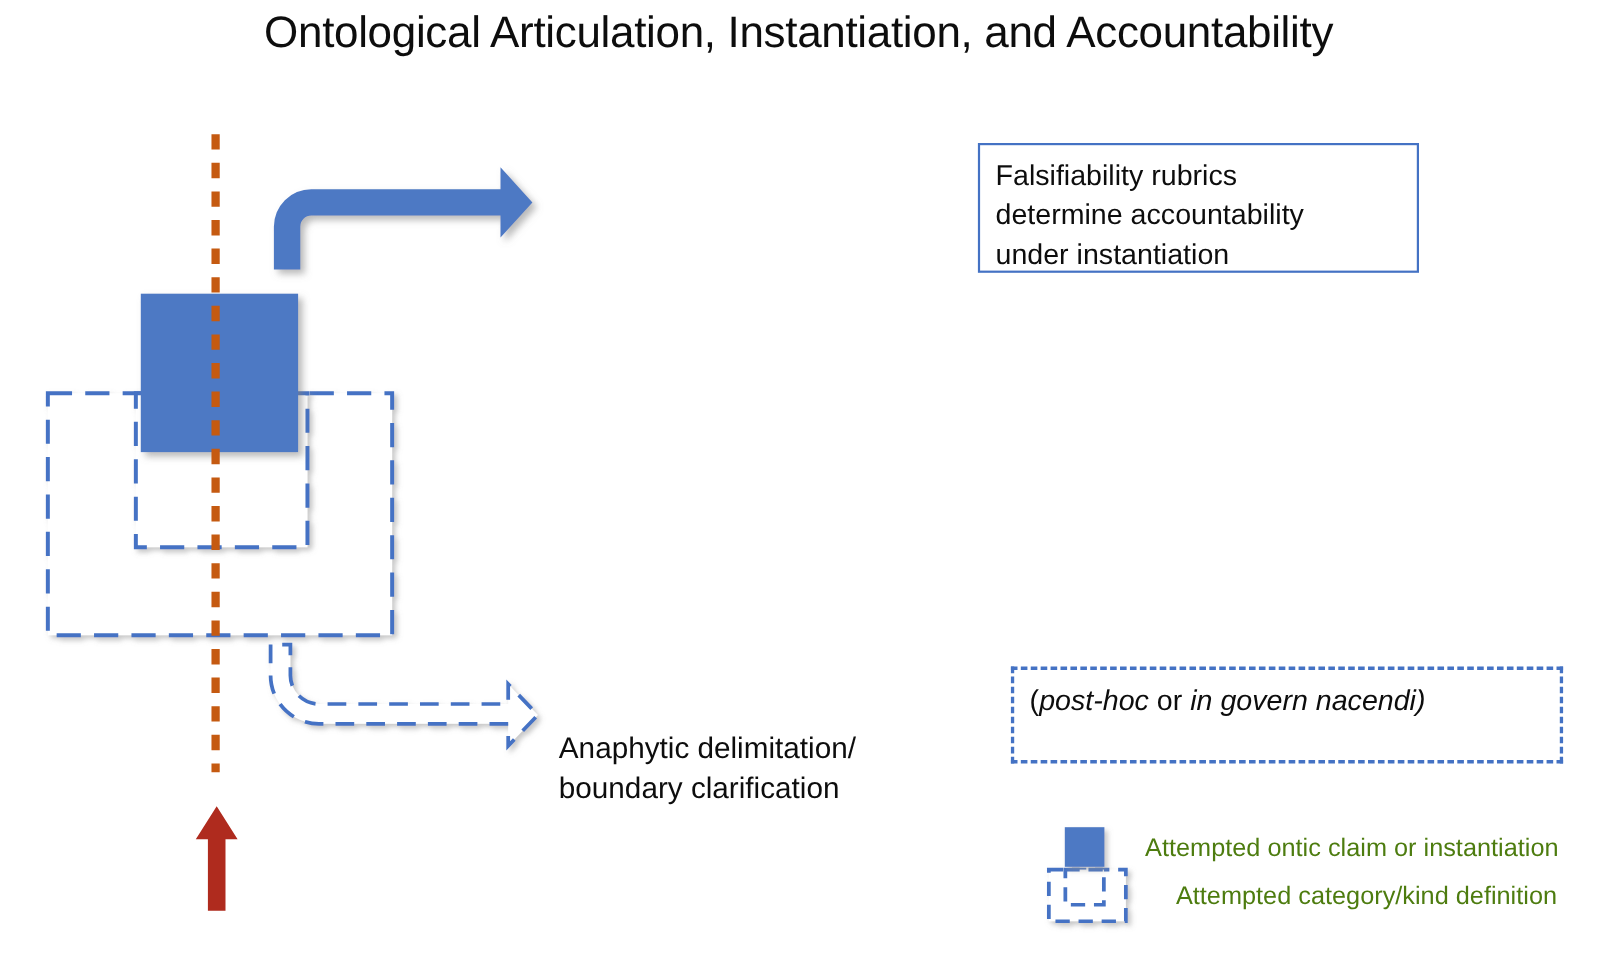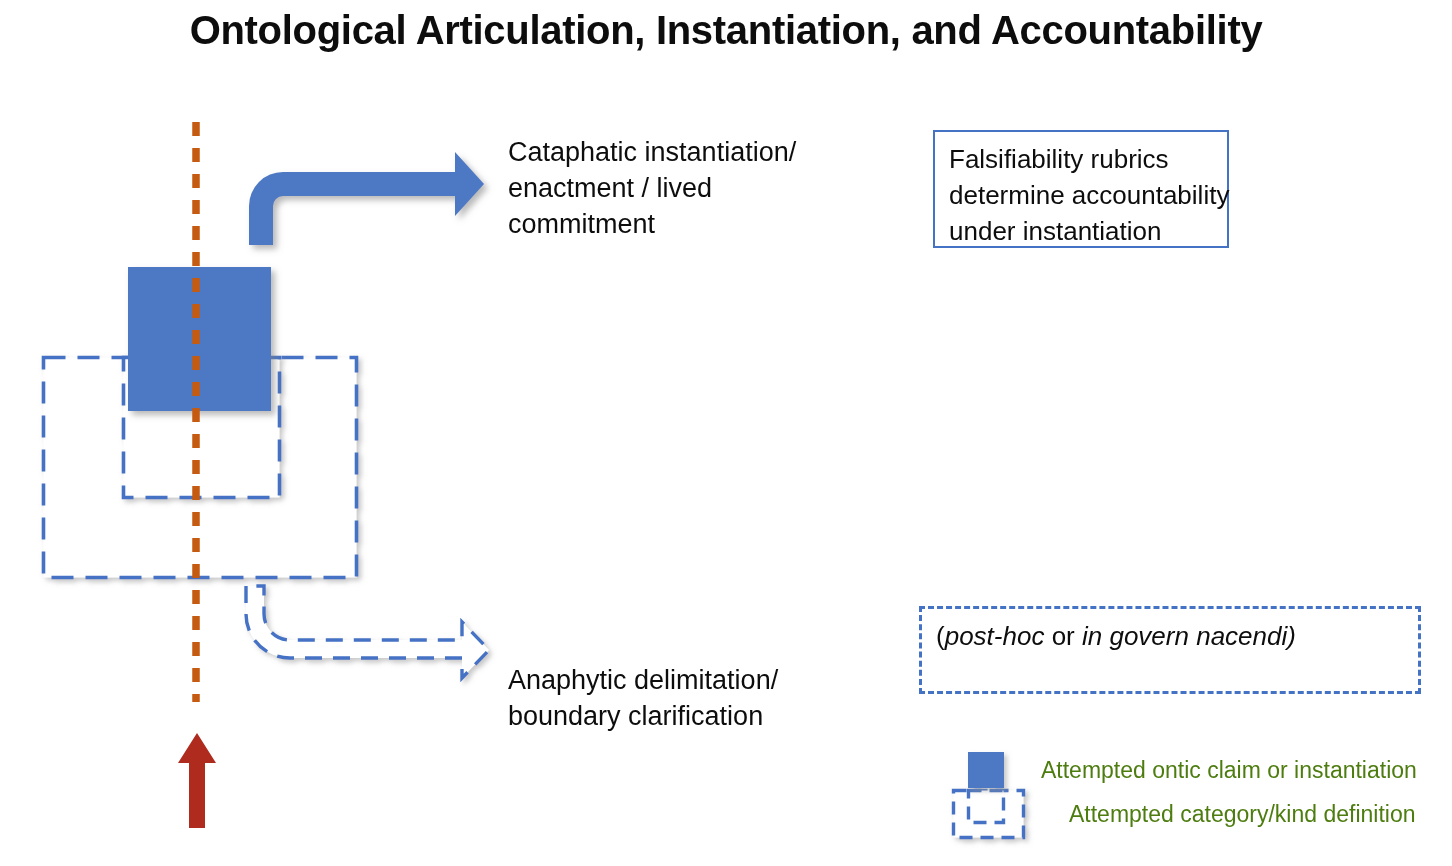--- a/index.html
+++ b/index.html
@@ -5,21 +5,21 @@
   html,body{margin:0;padding:0;background:#ffffff;}
   body{width:1452px;height:866px;overflow:hidden;
        font-family:"Liberation Sans","DejaVu Sans",sans-serif;color:#000;}
   #stage{position:relative;width:1452px;height:866px;background:#fff;}
 
   .abs{position:absolute;}
 
   
   #title{
     left:0;top:8px;width:1452px;text-align:center;
-    font-size:40px;font-weight:700;letter-spacing:-0.3px;color:#0d0d0d;
+    font-size:40px;font-weight:400;letter-spacing:-0.3px;color:#0d0d0d;
     white-space:nowrap;
   }
 
   
   .txtblock{font-size:27px;line-height:36px;color:#0d0d0d;}
   .txtblock .ln{display:block;white-space:nowrap;}
 
   
   .svglayer{position:absolute;left:0;top:0;width:1452px;height:866px;
             pointer-events:none;overflow:visible;}
@@ -120,32 +120,27 @@
     <g filter="url(#softshadow2)">
       <rect x="953.5" y="790.5" width="70" height="47" fill="#ffffff" stroke="#4472C4" stroke-width="3.4" stroke-dasharray="13 8"></rect>
       <rect x="968.5" y="790.5" width="35" height="32" fill="#ffffff" stroke="#4472C4" stroke-width="3.4" stroke-dasharray="13 8"></rect>
     </g>
 
     <g filter="url(#softshadow2)">
       <rect x="968" y="752" width="36" height="36" fill="#4E79C4"></rect>
     </g>
   </svg>
 
-  <div class="abs txtblock" style="left:508px;top:134px;">
-    <span class="ln">Cataphatic instantiation/</span>
-    <span class="ln">enactment / lived</span>
-    <span class="ln">commitment</span>
-  </div>
 
   <div class="abs txtblock" style="left:508px;top:614px;margin-top:48px;">
     <span class="ln">Anaphytic delimitation/</span>
     <span class="ln">boundary clarification</span>
   </div>
 
-  <div class="abs boxsolid" style="left:933px;top:130px;width:296px;height:118px;">
+  <div class="abs boxsolid" style="left:889px;top:130px;width:401px;height:118px;">
     <div class="boxtext">
       <span class="ln">Falsifiability rubrics</span>
       <span class="ln">determine accountability</span>
       <span class="ln">under instantiation</span>
     </div>
   </div>
 
   <div class="abs boxdashed" style="left:919px;top:606px;width:502px;height:88px;">
     <div class="boxtext">
       <span class="ln">

